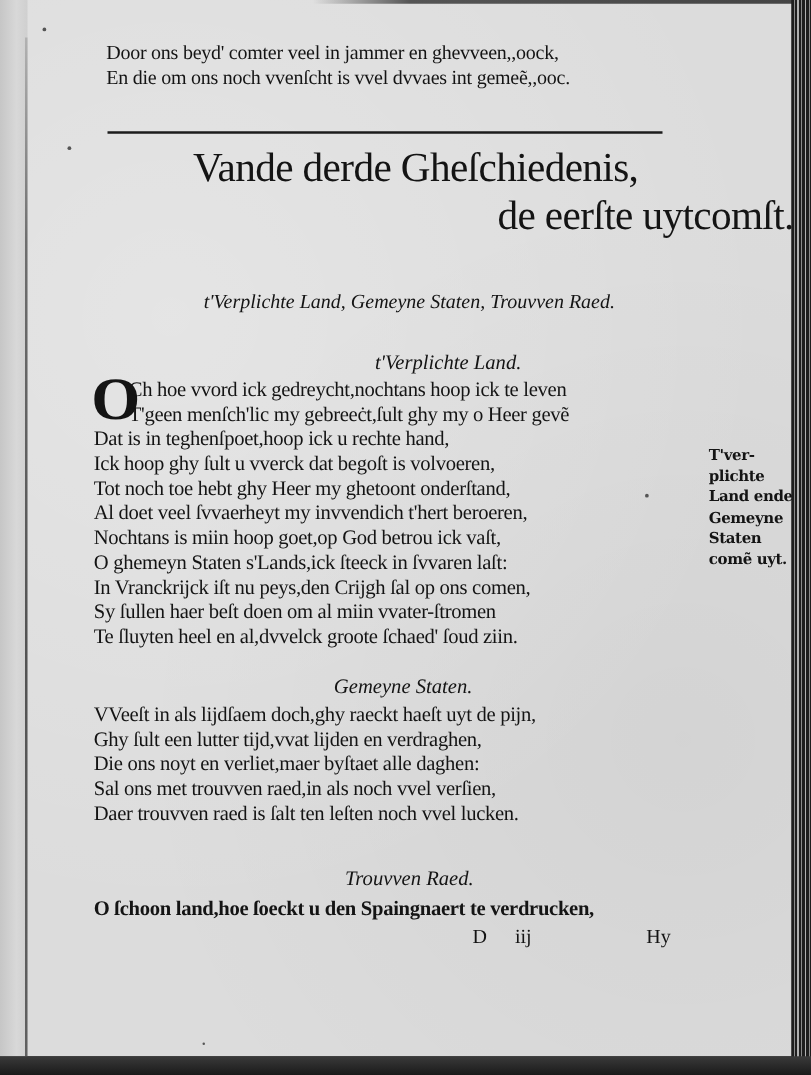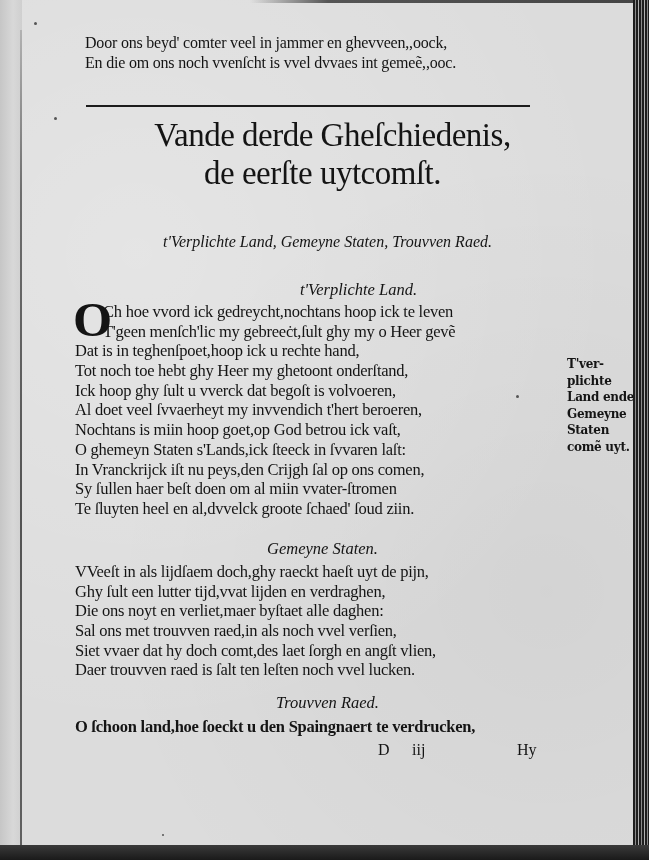--- a/index.html
+++ b/index.html
@@ -89,21 +89,21 @@
     }
     .title {
       left: 0;
       width: 635px;
       text-align: center;
       font-size: 33px;
       line-height: 38px;
       letter-spacing: -0.5px;
     }
     .title-1 { top: 116px; padding-left: 30px; box-sizing: border-box; }
-    .title-2 { top: 154px; padding-left: 10px; box-sizing: border-box; }
+    .title-2 { top: 154px; padding-left: 10px; box-sizing: border-box; text-align: right; }
     .speakers {
       left: 0;
       width: 635px;
       text-align: center;
       top: 233px;
       font-size: 16px;
       font-style: italic;
       padding-left: 20px;
       box-sizing: border-box;
     }
@@ -186,22 +186,22 @@
   <div class="block title title-2">de eerſte uytcomſt.</div>
 
   <div class="block speakers">t'Verplichte Land, Gemeyne Staten, Trouvven Raed.</div>
 
   <div class="block speaker-head sh-1">t'Verplichte Land.</div>
   <div class="dropcap">O</div>
   <div class="verse verse-1">
     <span class="line indent">Ch hoe vvord ick gedreycht,nochtans hoop ick te leven</span>
     <span class="line indent">T'geen menſch'lic my gebreeċt,ſult ghy my o Heer gevẽ</span>
     <span class="line">Dat is in teghenſpoet,hoop ick u rechte hand,</span>
+    <span class="line">Ick hoop ghy ſult u vverck dat begoſt is volvoeren,</span>
     <span class="line">Tot noch toe hebt ghy Heer my ghetoont onderſtand,</span>
-    <span class="line">Ick hoop ghy ſult u vverck dat begoſt is volvoeren,</span>
     <span class="line">Al doet veel ſvvaerheyt my invvendich t'hert beroeren,</span>
     <span class="line">Nochtans is miin hoop goet,op God betrou ick vaſt,</span>
     <span class="line">O ghemeyn Staten s'Lands,ick ſteeck in ſvvaren laſt:</span>
     <span class="line">In Vranckrijck iſt nu peys,den Crijgh ſal op ons comen,</span>
     <span class="line">Sy ſullen haer beſt doen om al miin vvater-ſtromen</span>
     <span class="line">Te ſluyten heel en al,dvvelck groote ſchaed' ſoud ziin.</span>
   </div>
 
   <div class="margin-note">
     <span class="line">T'ver-</span>
@@ -211,21 +211,20 @@
     <span class="line">Staten</span>
     <span class="line">comẽ uyt.</span>
   </div>
 
   <div class="block speaker-head sh-2">Gemeyne Staten.</div>
   <div class="verse verse-2">
     <span class="line">VVeeſt in als lijdſaem doch,ghy raeckt haeſt uyt de pijn,</span>
     <span class="line">Ghy ſult een lutter tijd,vvat lijden en verdraghen,</span>
     <span class="line">Die ons noyt en verliet,maer byſtaet alle daghen:</span>
     <span class="line">Sal ons met trouvven raed,in als noch vvel verſien,</span>
-    <span class="line">Siet vvaer dat hy doch comt,des laet ſorgh en angſt vlien,</span>
     <span class="line">Daer trouvven raed is ſalt ten leſten noch vvel lucken.</span>
   </div>
 
   <div class="block speaker-head sh-3">Trouvven Raed.</div>
   <div class="verse verse-3">
     <span class="line">O ſchoon land,hoe ſoeckt u den Spaingnaert te verdrucken,</span>
   </div>
 
   <div class="signature sig-mark">D</div>
   <div class="signature sig-num">iij</div>

